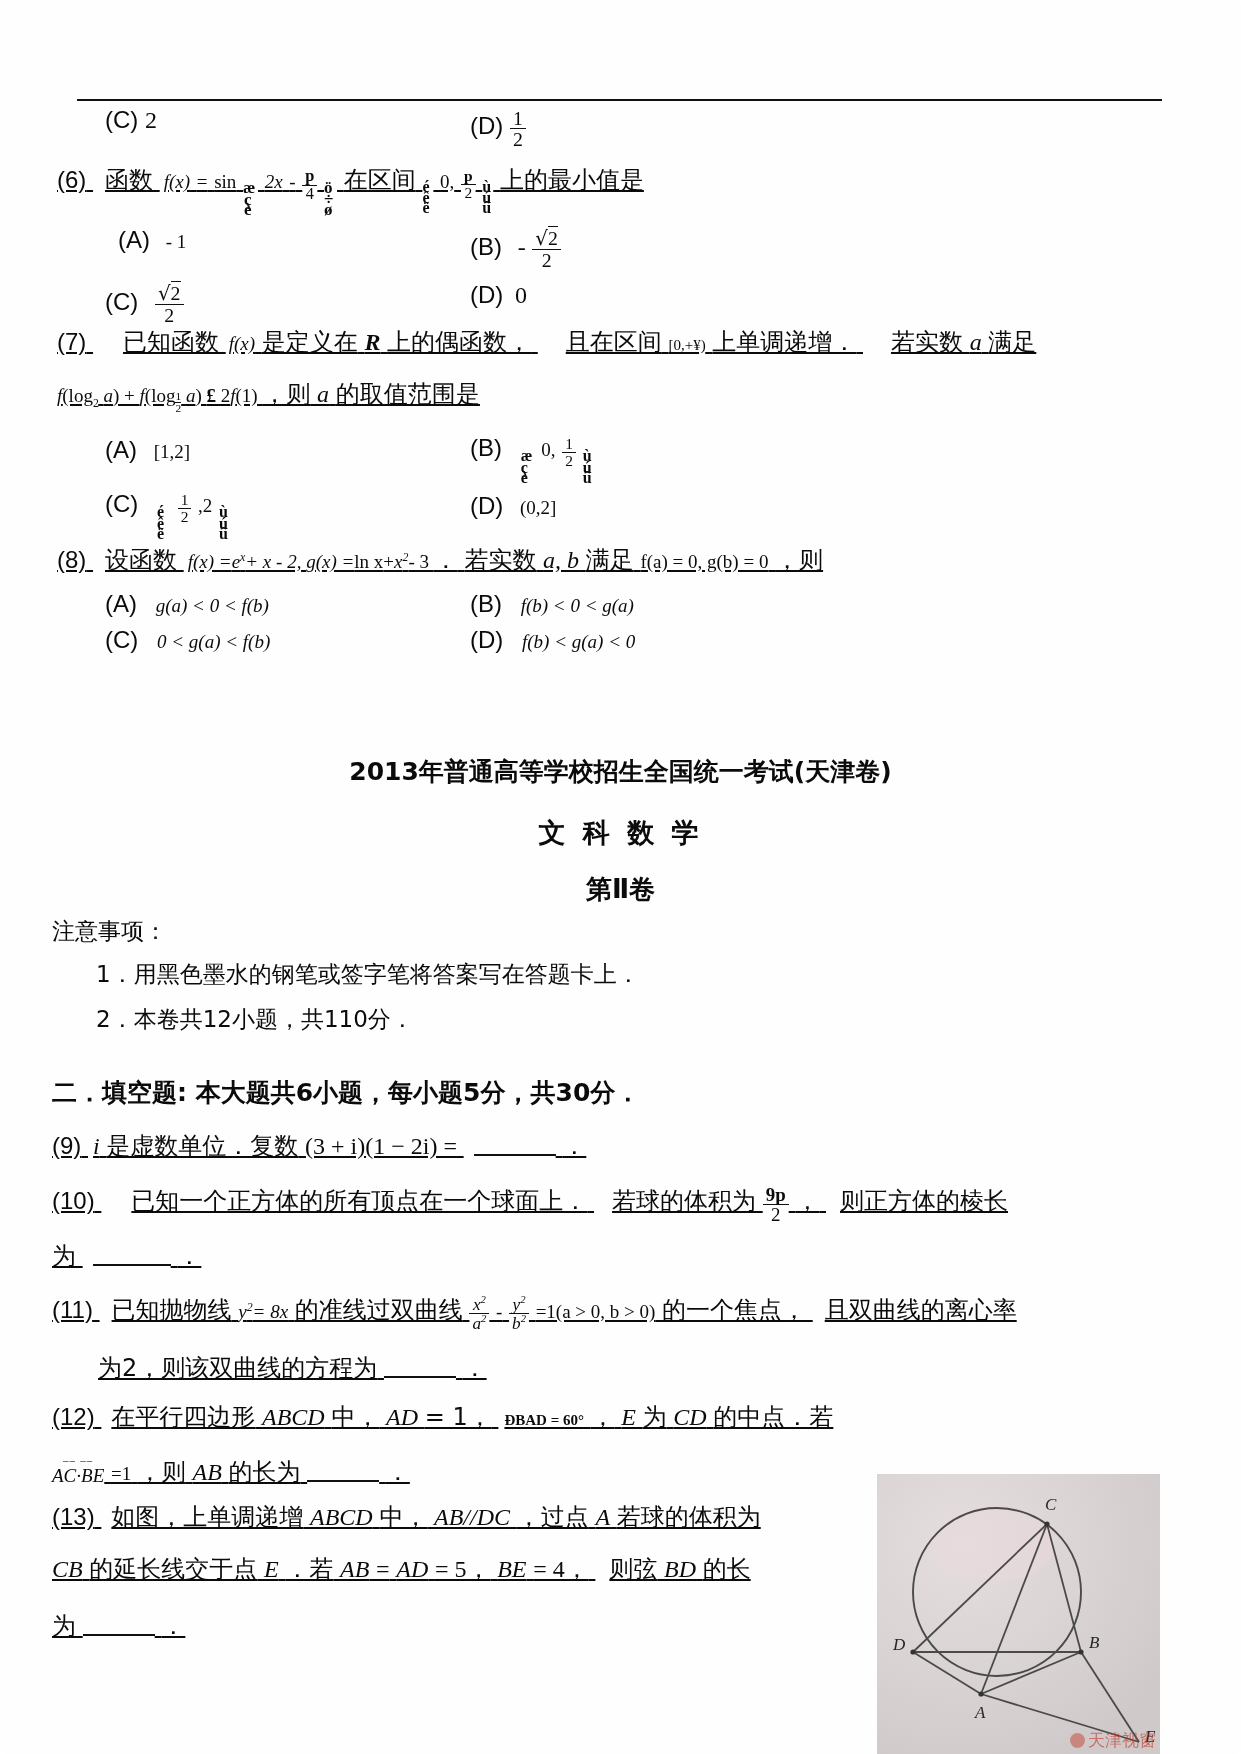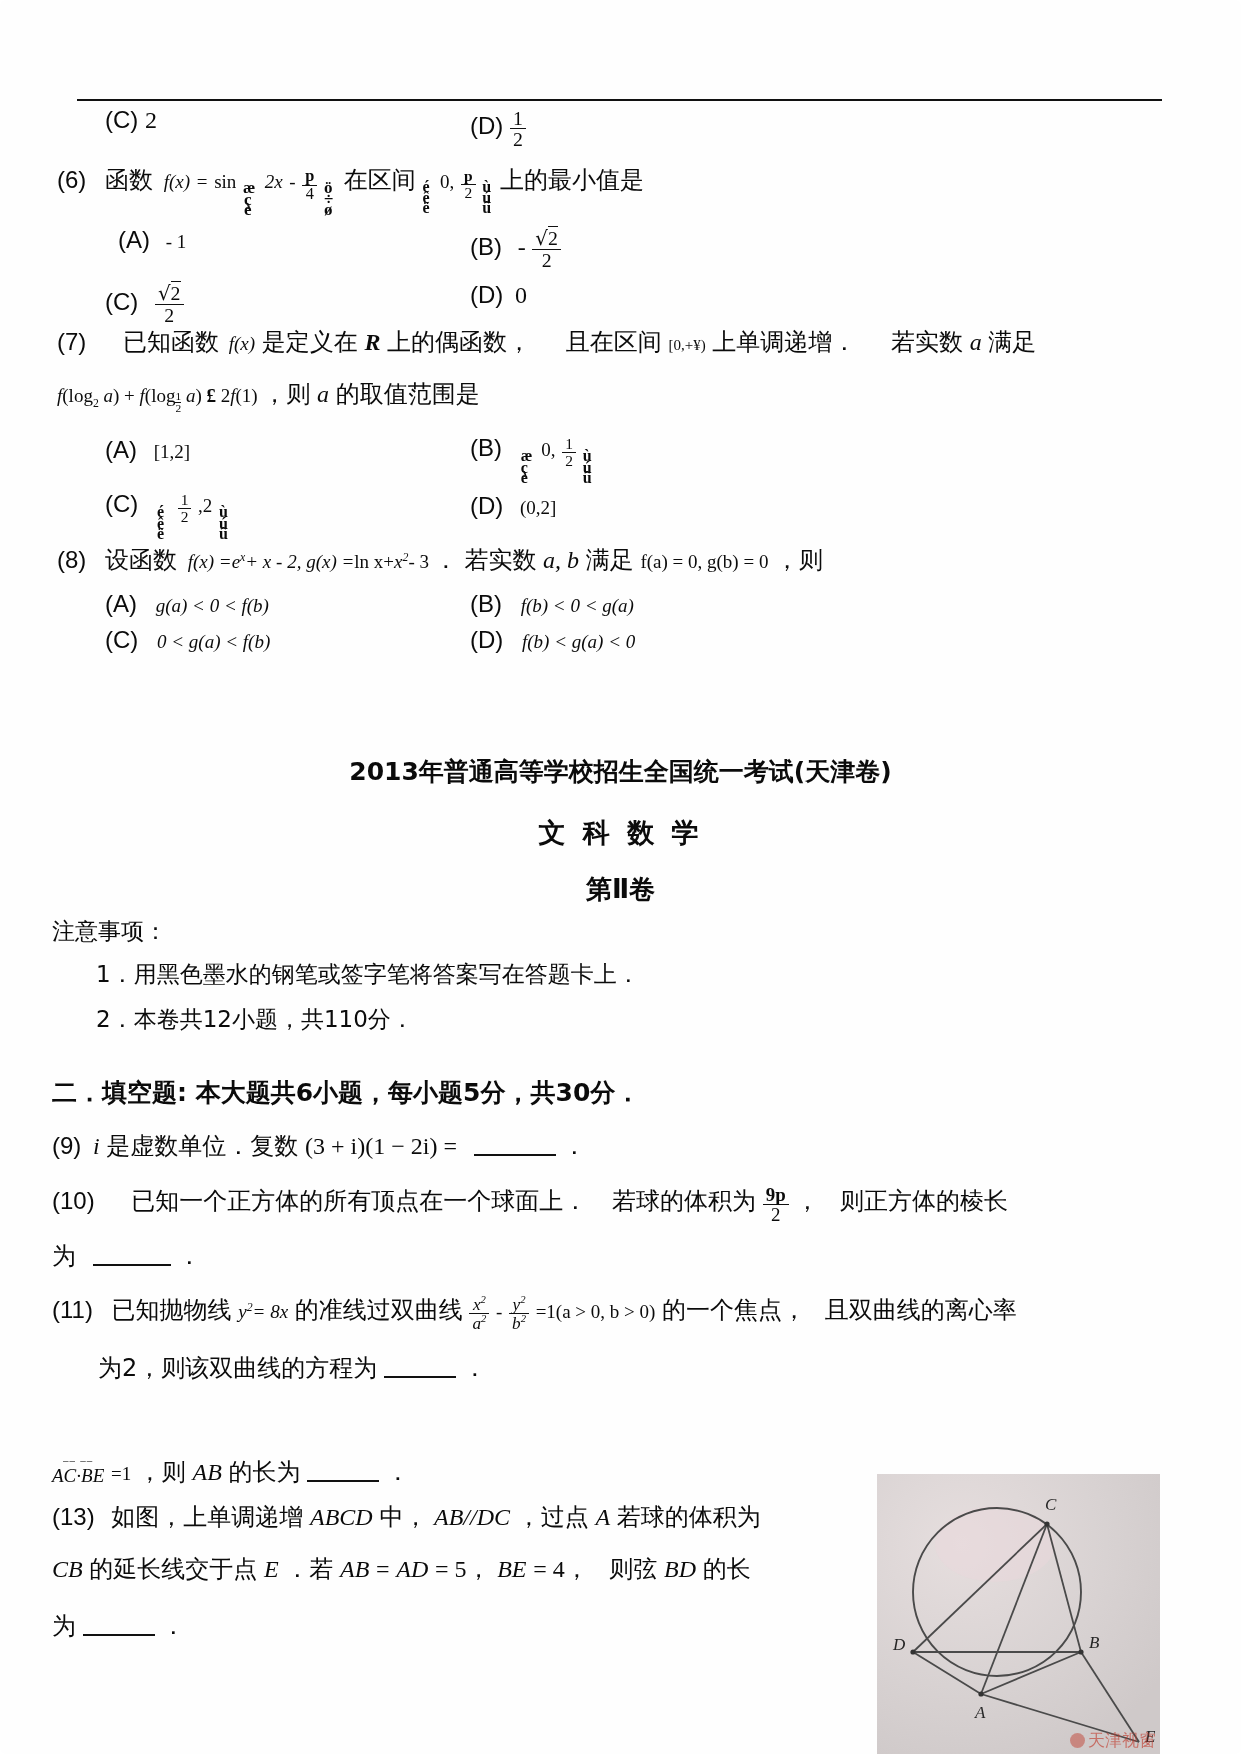--- a/index.html
+++ b/index.html
@@ -12,21 +12,21 @@
 
   .rule{position:absolute;left:77px;top:99px;width:1085px;height:2px;background:#111;}
 
   
   .tb{position:absolute;white-space:nowrap;line-height:1;}
   .cn{font-family:"DejaVu Sans","Liberation Sans",sans-serif;}
   .mi{font-family:"Liberation Serif","DejaVu Serif",serif;font-style:italic;}
   .mr{font-family:"Liberation Serif","DejaVu Serif",serif;}
   .gar{font-family:"Liberation Serif","DejaVu Serif",serif;font-weight:bold;}
 
-  .q{font-size:24px;}
+  .q{font-size:24px;text-decoration:underline;}
   .opt{font-size:24px;}
   .small{font-size:19px;}
   .tiny{font-size:15px;}
 
   
   .frac{display:inline-block;vertical-align:-0.55em;text-align:center;
         font-family:"Liberation Serif","DejaVu Serif",serif;line-height:1.02;}
   .frac .num{display:block;border-bottom:1.6px solid #111;padding:0 3px;font-size:0.86em;}
   .frac .den{display:block;padding:0 3px;font-size:0.86em;}
 
@@ -292,20 +292,34 @@
     <span class="mr small">=1(a &gt; 0, b &gt; 0)</span>
     <span class="cn">的一个焦点，</span>
     <span class="cn" style="margin-left:12px;">且双曲线的离心率</span>
   </div>
   <div class="tb q" style="left:52px;top:1352px;margin-left:46px;">
     <span class="cn">为2，则该双曲线的方程为</span>
     <span class="blank" style="width:72px;"></span>
     <span class="cn">．</span>
   </div>
 
+  <div class="tb q" style="left:52px;top:1405px;">
+    <span>(12)</span>
+    <span class="cn" style="margin-left:10px;">在平行四边形</span>
+    <span class="mi">ABCD</span>
+    <span class="cn">中，</span>
+    <span class="mi">AD</span>
+    <span class="cn">= 1，</span>
+    <span class="mr tiny gar" style="margin-left:6px;">ÐBAD = 60°</span>
+    <span class="cn">，</span>
+    <span class="mi">E</span>
+    <span class="cn">为</span>
+    <span class="mi">CD</span>
+    <span class="cn">的中点．若</span>
+  </div>
   <div class="tb q" style="left:52px;top:1455px;">
     <span style="display:inline-block;text-align:center;line-height:1;vertical-align:-2px;">
       <span style="display:block;font-size:11px;letter-spacing:1px;">⎯⎯ ⎯⎯</span>
       <span class="mi" style="display:block;font-size:19px;">AC·BE</span>
     </span>
     <span class="mr small">=1</span>
     <span class="cn">，则</span>
     <span class="mi">AB</span>
     <span class="cn">的长为</span>
     <span class="blank" style="width:72px;"></span>

